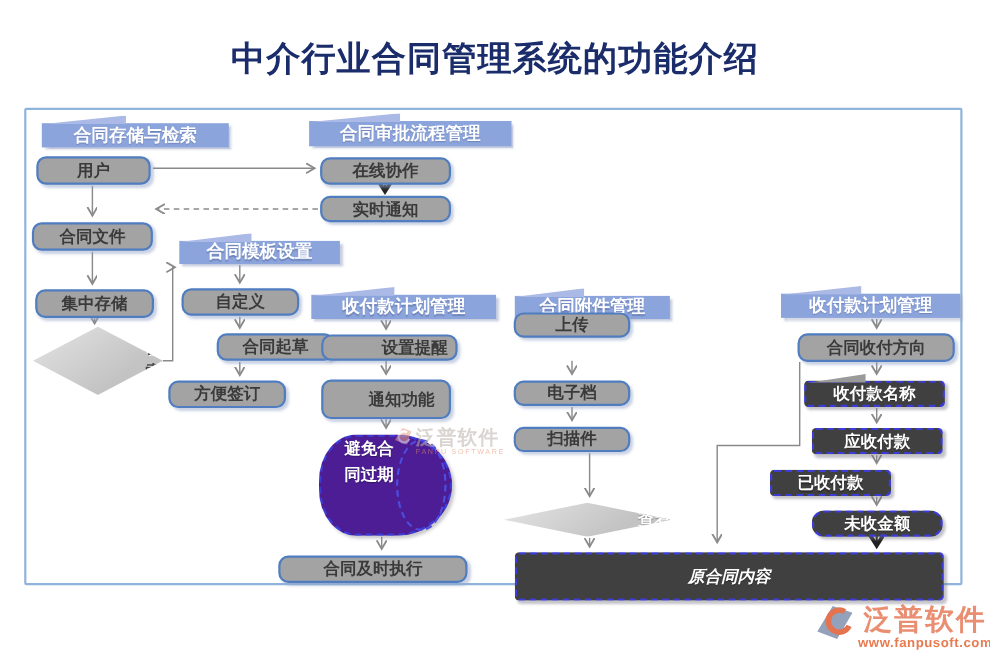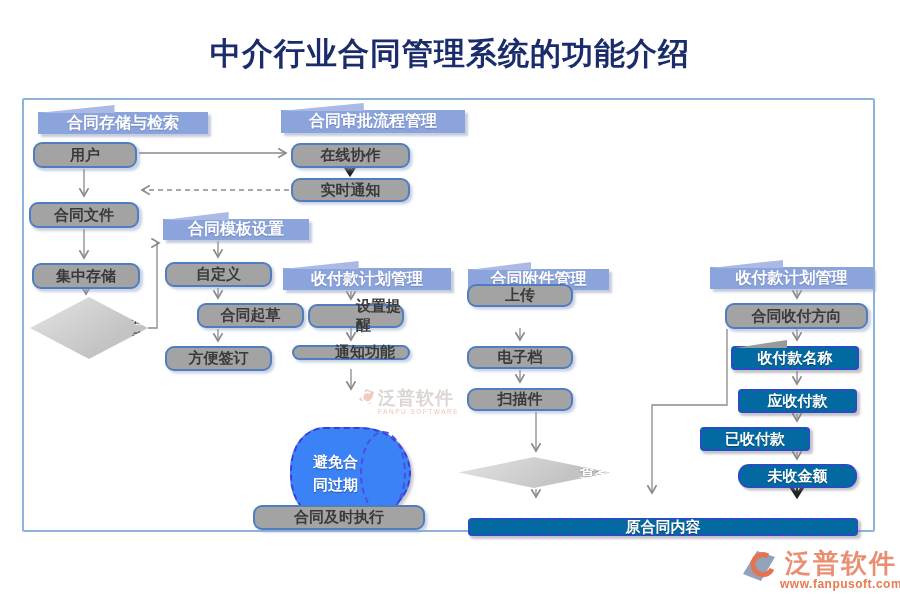--- a/index.html
+++ b/index.html
@@ -33,21 +33,21 @@
   
   .wbox{
     background:#a3a3a3;border:2px solid #4f7dc0;border-radius:9px;
     color:#3a3a3a;font-weight:bold;font-size:15px;
     display:flex;align-items:center;justify-content:center;
     box-shadow:2.5px 2.5px 2.5px rgba(150,165,200,.5);
     z-index:3;
   }
   
   .dbox{
-    background:#0369a1;border:2px dashed #3c3cd8;border-radius:4px;
+    background:#404040;border:2px dashed #3c3cd8;border-radius:4px;
     color:#fff;font-weight:bold;font-size:15px;
     display:flex;align-items:center;justify-content:center;
     box-shadow:2.5px 2.5px 2.5px rgba(120,120,130,.45);
     z-index:3;text-shadow:0 1px 1px rgba(0,0,0,.35);
   }
   .fold-gray::before{
     content:"";position:absolute;left:2px;top:-8px;width:42%;height:8px;
     background:#9a9a9a;clip-path:polygon(0 100%,100% 0,100% 100%);
   }
   
@@ -55,24 +55,24 @@
     background:linear-gradient(145deg,#e4e4e4 0%,#c3c3c3 70%);
     clip-path:polygon(50% 0,100% 50%,50% 100%,0 50%);
     display:flex;align-items:center;justify-content:flex-end;
     font-weight:bold;font-size:15px;z-index:2;
   }
   .diamond.dark-text{color:#474747;text-shadow:1px 1px 0 #fff;}
   .diamond.light-text{color:#fff;text-shadow:0 1px 1px rgba(120,120,120,.8);}
   .stack{width:17px;word-break:break-all;line-height:1.5;text-align:center;}
   
   .cylinder{
-    background:#3b82f6;border:2px dashed #3c3cd8;
+    background:#4c1d95;border:2px dashed #3c3cd8;
     border-radius:34px 50px 50px 34px / 42px 46px 46px 42px;
-    display:flex;align-items:center;justify-content:center;
-    z-index:2;box-shadow:2.5px 2.5px 3px rgba(120,120,130,.4);margin-top:32px;
+    display:flex;justify-content:center;
+    z-index:2;box-shadow:2.5px 2.5px 3px rgba(120,120,130,.4);
   }
   .cylinder .cap{
     position:absolute;right:3px;top:2px;bottom:2px;width:46px;
     border:2px dashed #4d4de0;border-radius:50%;box-sizing:border-box;
   }
   .cylinder .ctext{
     width:52px;margin-right:30px;color:#fff;font-weight:bold;font-size:15px;
     line-height:1.55;text-align:center;word-break:break-all;
     text-shadow:0 1px 1px rgba(0,0,0,.35);
   }
@@ -151,37 +151,37 @@
 <div class="abs wbox" style="left:32px;top:263px;width:108px;height:26px;">集中存储</div>
 <div class="abs diamond dark-text" style="left:30px;top:297px;width:118px;height:62px;">
   <span class="stack">检索</span>
 </div>
 
 <div class="abs wbox" style="left:291px;top:143px;width:119px;height:25px;">在线协作</div>
 <div class="abs wbox" style="left:291px;top:178px;width:119px;height:24px;">实时通知</div>
 
 <div class="abs wbox" style="left:165px;top:262px;width:107px;height:25px;">自定义</div>
 <div class="abs wbox" style="left:165px;top:303px;width:107px;height:25px;margin-left:32px;">合同起草</div>
-<div class="abs wbox" style="left:165px;top:346px;width:107px;height:25px;text-align:center;">方便签订</div>
-
-<div class="abs wbox" style="left:308px;top:304px;width:96px;height:24px;padding-left:46px;">设置提醒</div>
-<div class="abs wbox" style="left:292px;top:345px;width:118px;height:15px;padding-left:28px;">通知功能</div>
+<div class="abs wbox" style="left:153px;top:346px;width:107px;height:25px;text-align:center;">方便签订</div>
+
+<div class="abs wbox" style="left:292px;top:304px;width:124px;height:24px;padding-left:46px;">设置提醒</div>
+<div class="abs wbox" style="left:292px;top:345px;width:118px;height:36px;padding-left:28px;">通知功能</div>
 <div class="abs cylinder" style="left:290px;top:395px;width:121px;height:92px;">
   <span class="cap"></span>
   <span class="ctext">避免合同过期</span>
 </div>
 <div class="abs wbox" style="left:253px;top:505px;width:172px;height:25px;">合同及时执行</div>
 
 <div class="abs wbox" style="left:467px;top:284px;width:106px;height:23px;">上传</div>
 <div class="abs wbox" style="left:467px;top:346px;width:106px;height:23px;">电子档</div>
 <div class="abs wbox" style="left:467px;top:388px;width:106px;height:23px;">扫描件</div>
 <div class="abs diamond light-text" style="left:458px;top:457px;width:152px;height:31px;">
   <span>查看</span>
 </div>
-<div class="abs dbox" style="left:468px;top:518px;width:390px;height:18px;">原合同内容</div>
+<div class="abs dbox" style="left:468px;top:502px;width:390px;height:44px;font-style:italic;">原合同内容</div>
 
 <div class="abs wbox" style="left:725px;top:303px;width:143px;height:26px;">合同收付方向</div>
 <div class="abs dbox fold-gray" style="left:731px;top:346px;width:128px;height:24px;">收付款名称</div>
 <div class="abs dbox" style="left:738px;top:389px;width:119px;height:24px;">应收付款</div>
 <div class="abs dbox" style="left:700px;top:427px;width:110px;height:24px;">已收付款</div>
 <div class="abs dbox" style="left:738px;top:464px;width:119px;height:24px;border-radius:11px;">未收金额</div>
 
 <div class="abs watermark">
   <svg width="17" height="19" viewBox="0 0 17 19">
     <polygon points="8,0 16,3 12,15 1,11" fill="#e8a18b"></polygon>

